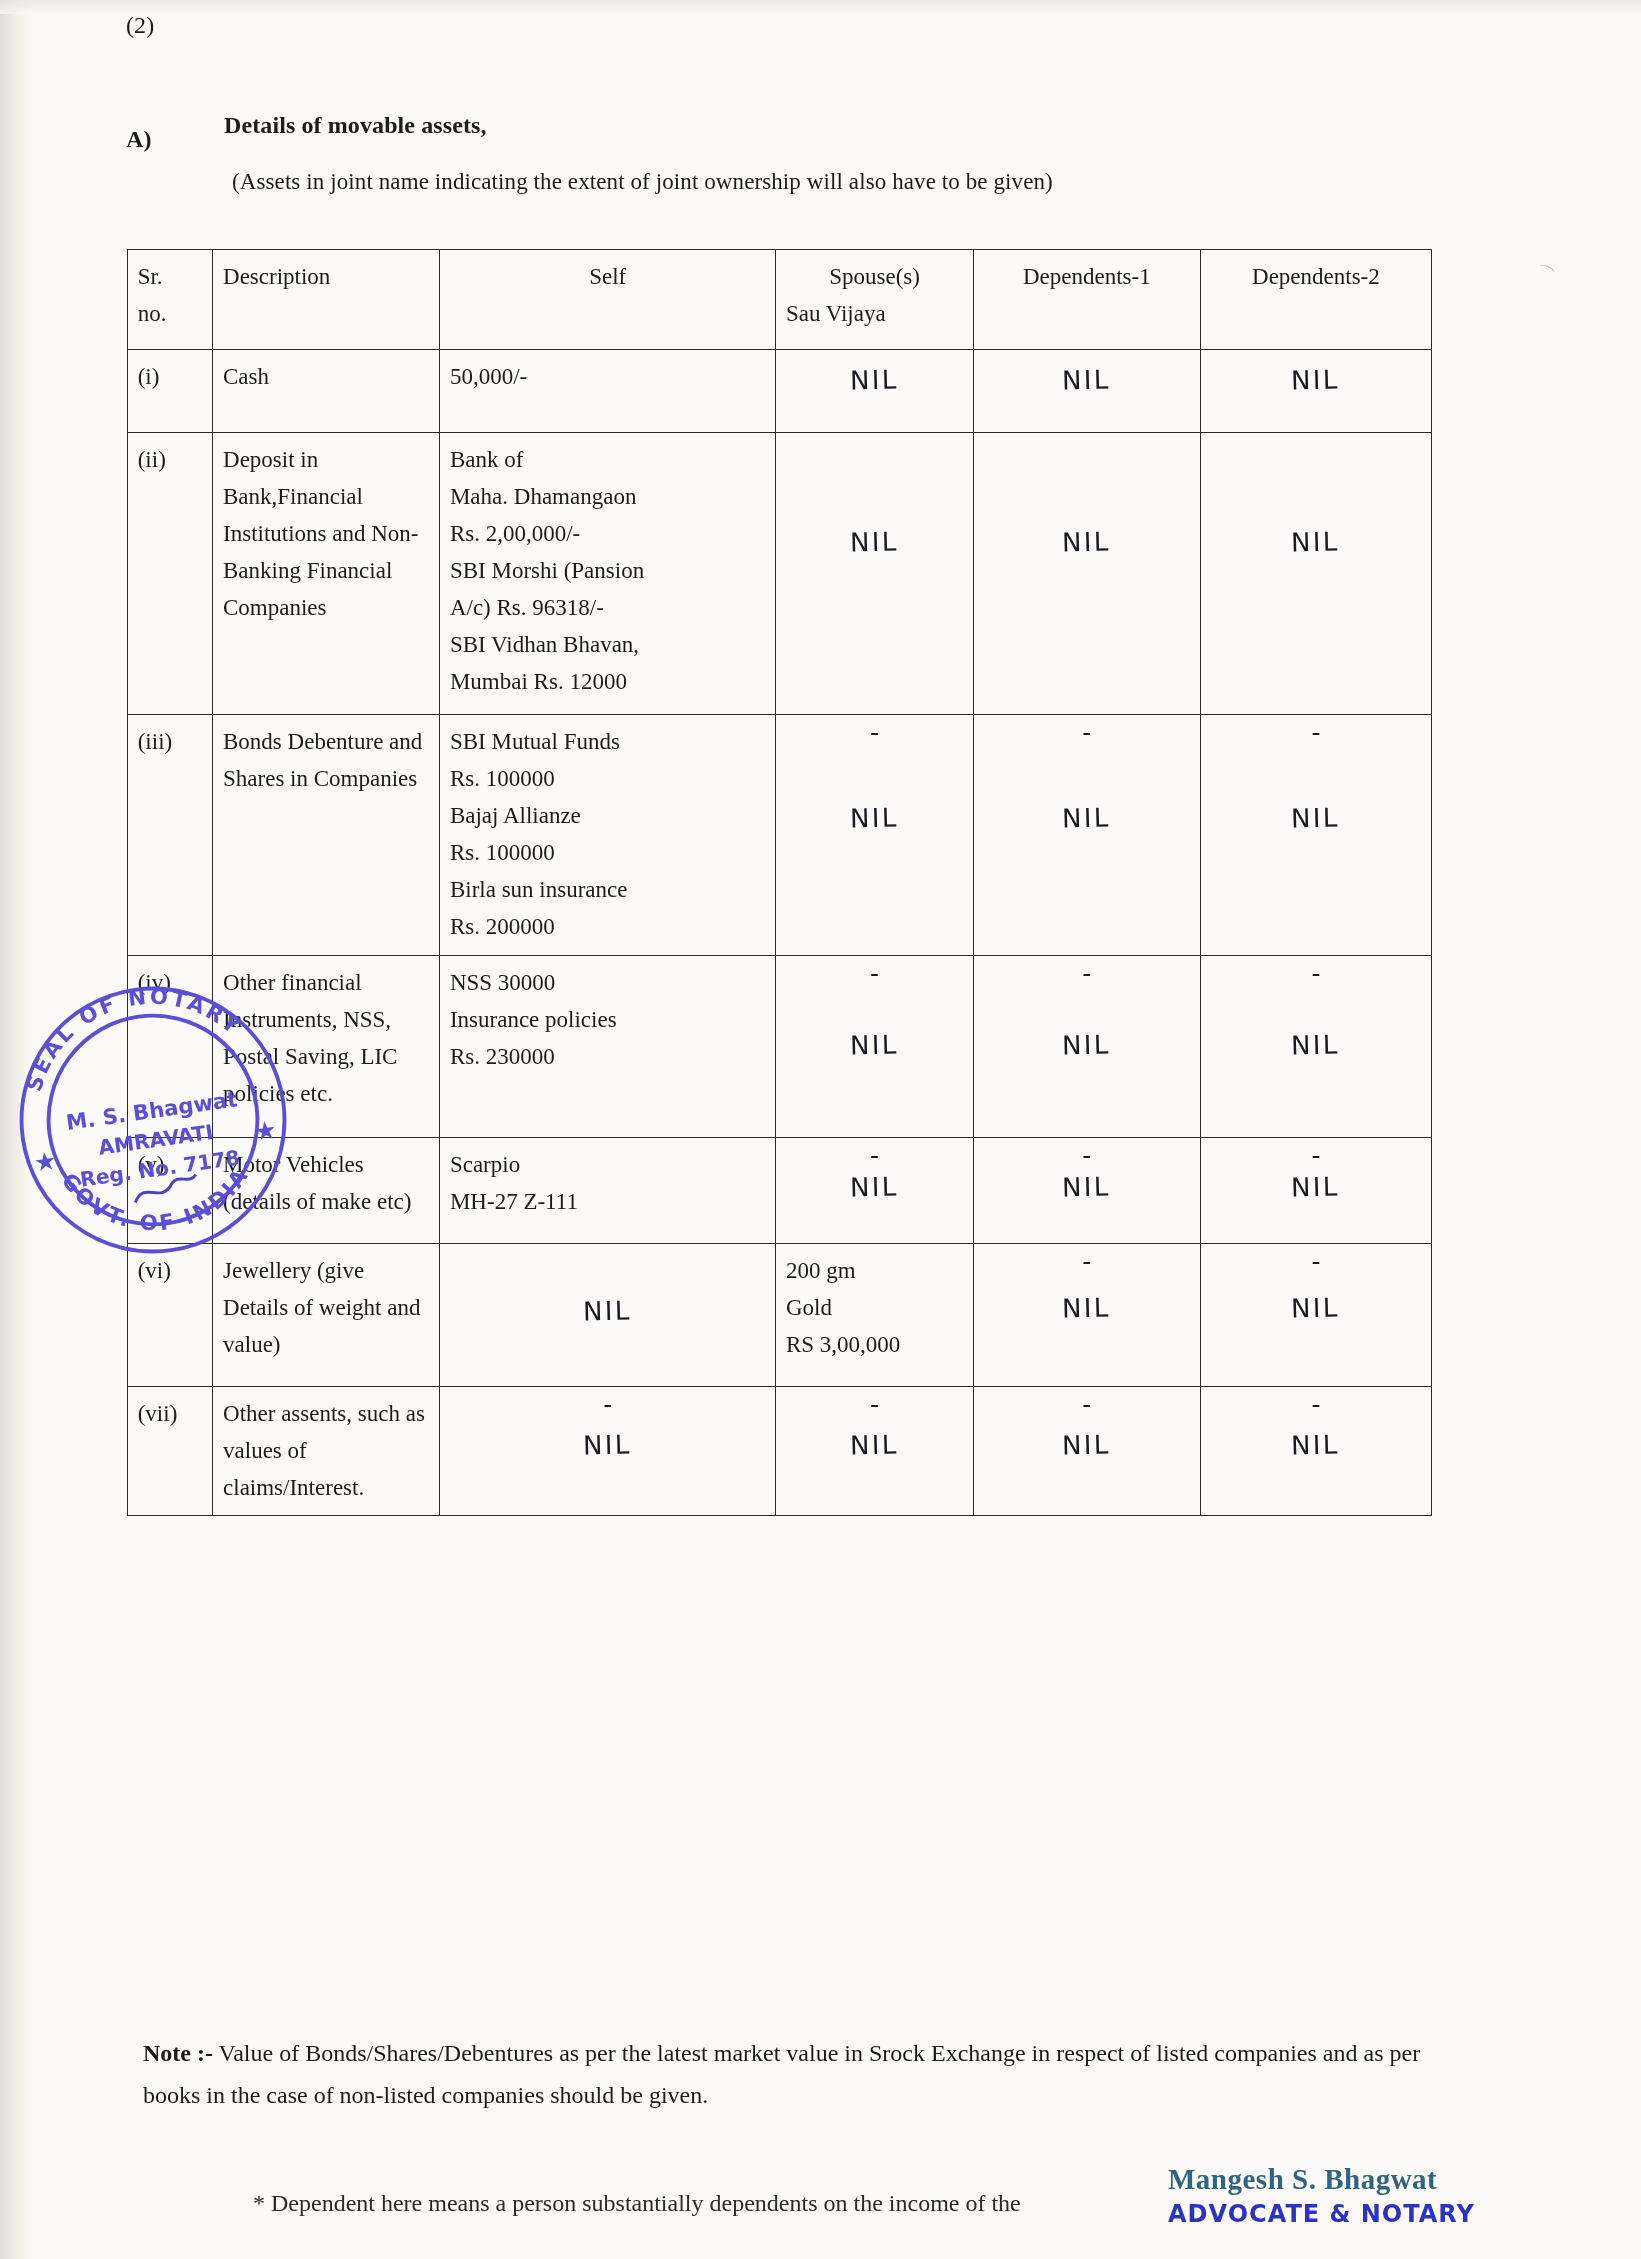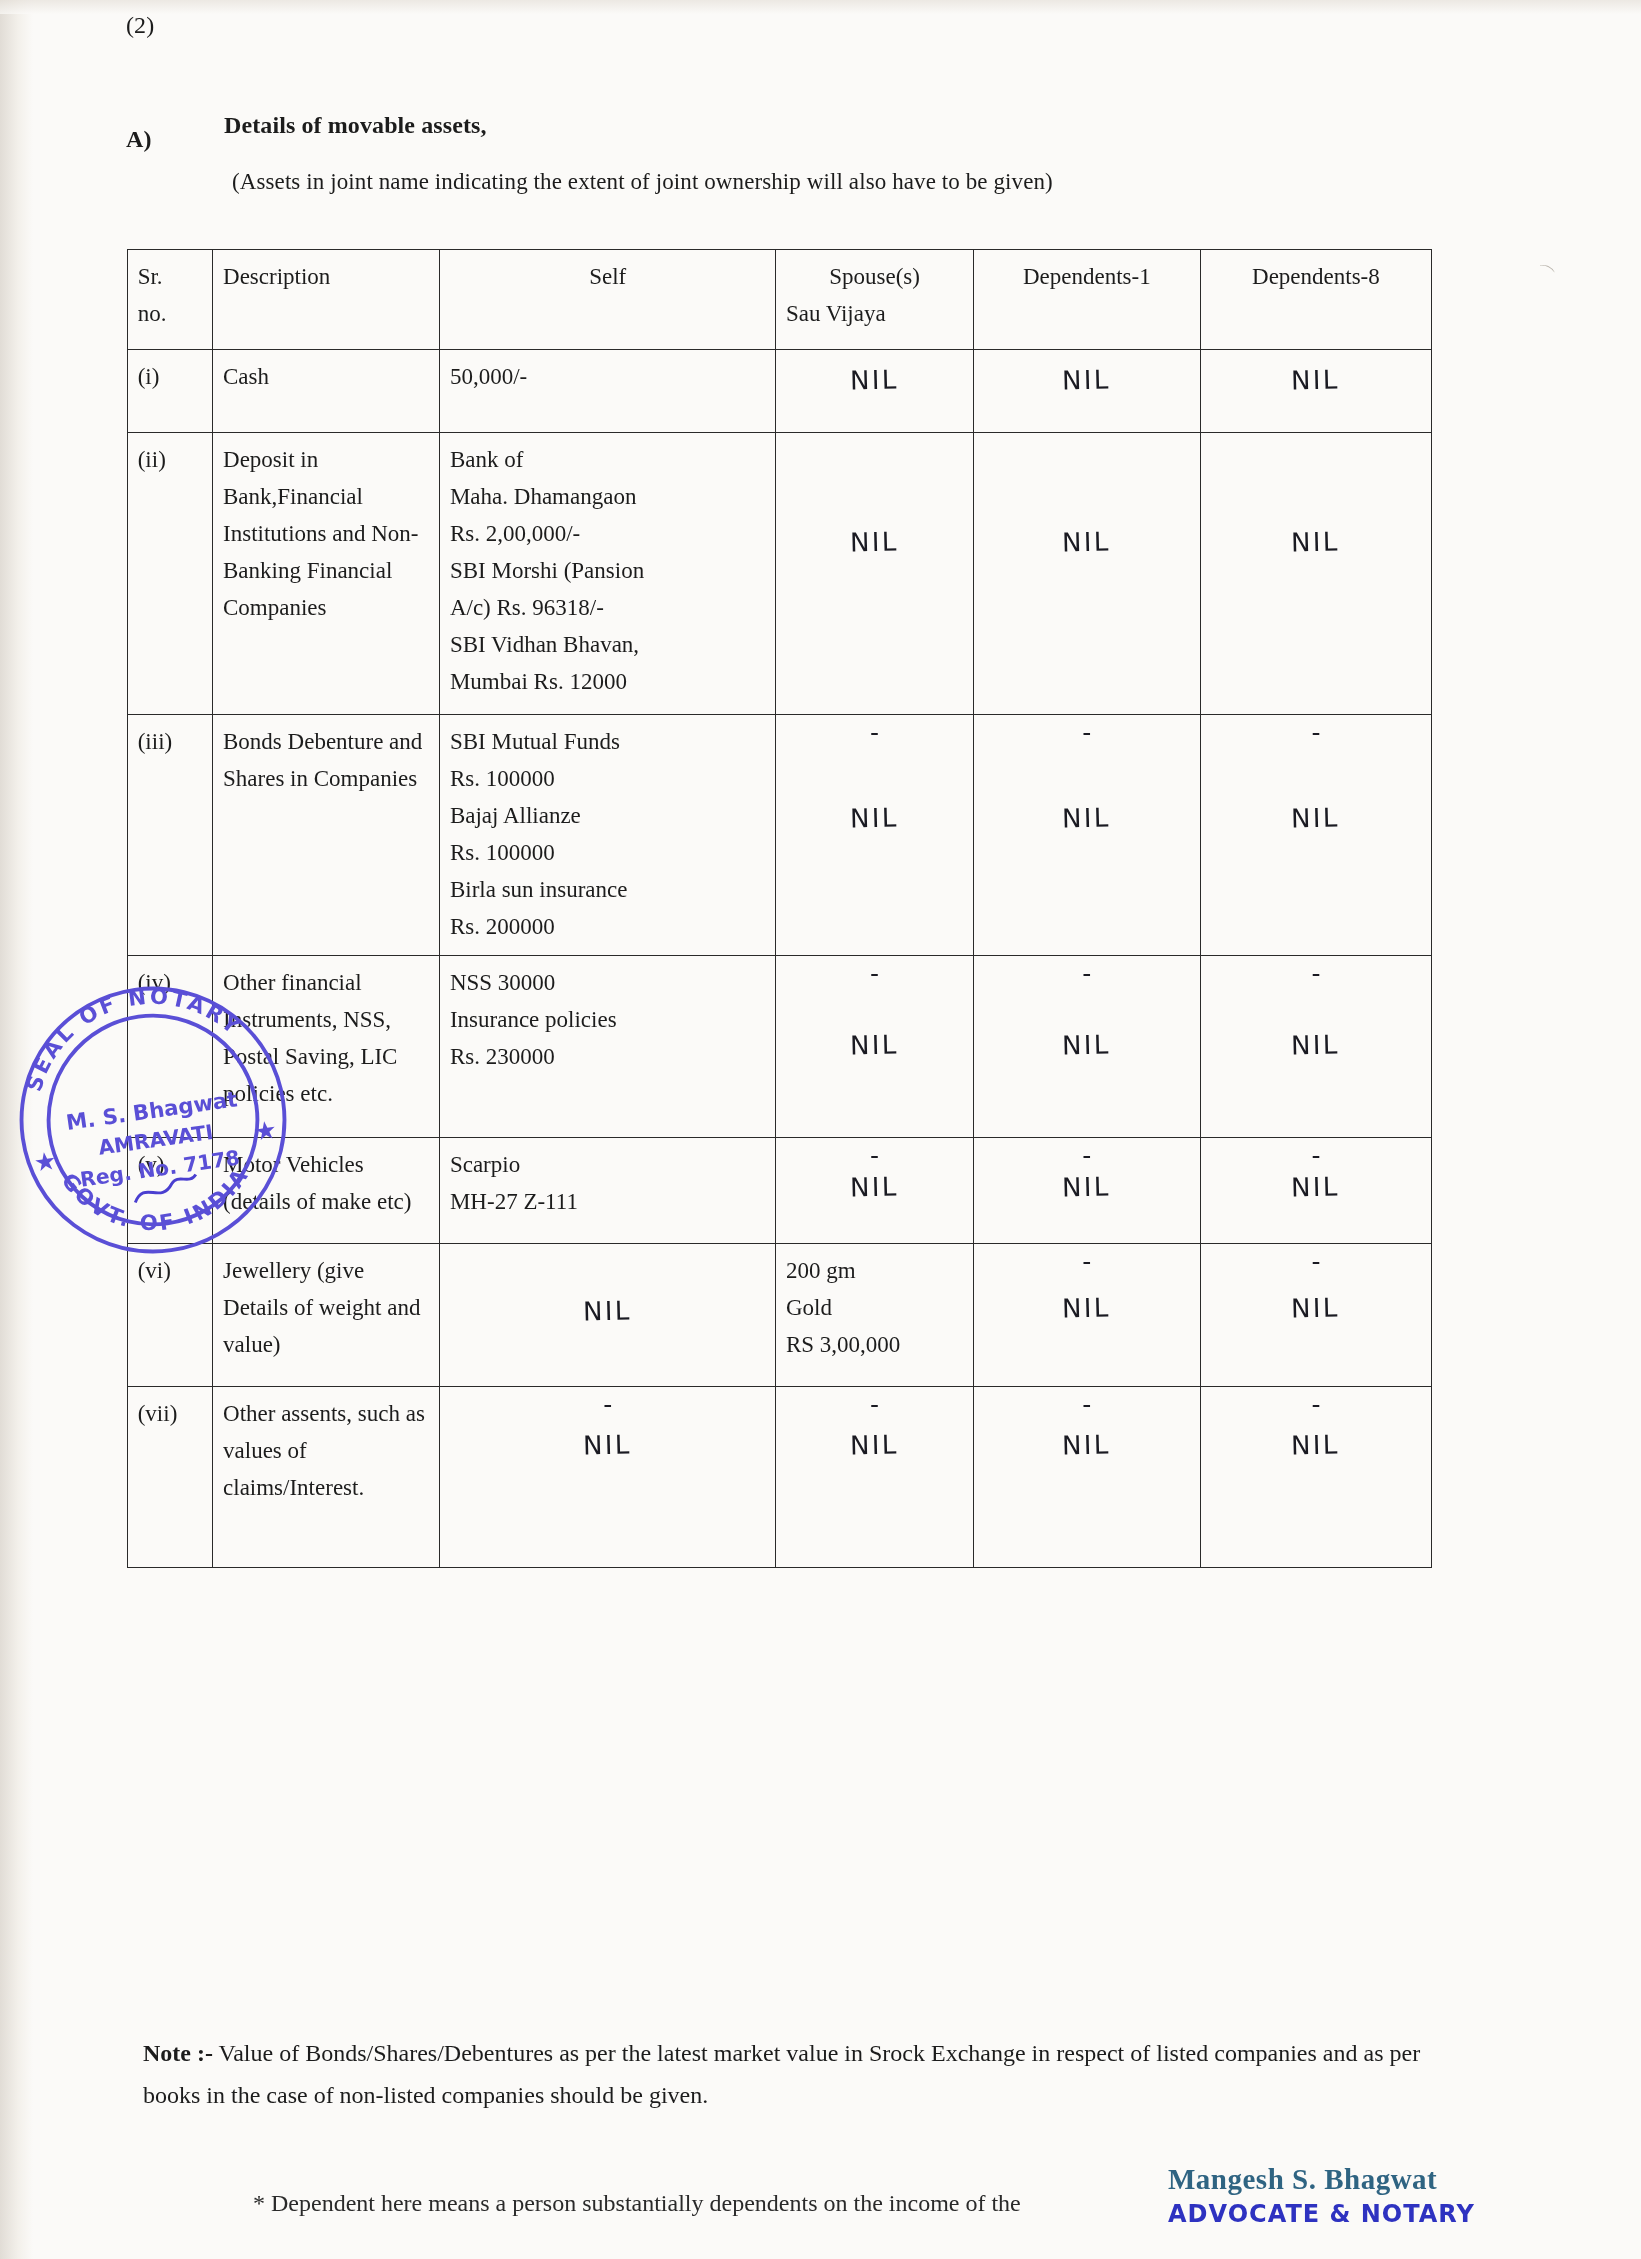--- a/index.html
+++ b/index.html
@@ -198,21 +198,21 @@
             <span>Sr.</span><br>
             <span>no.</span>
           </td>
           <td>Description</td>
           <td class="ctr">Self</td>
           <td class="ctr">
             <span>Spouse(s)</span>
             <span class="hdr-sub" style="text-align:left">Sau Vijaya</span>
           </td>
           <td class="ctr">Dependents-1</td>
-          <td class="ctr">Dependents-8</td>
+          <td class="ctr">Dependents-2</td>
         </tr>
 
         <tr style="height:83px;">
           <td>(i)</td>
           <td>Cash</td>
           <td>50,000/-</td>
           <td>
               <div class="hand-wrap"><span class="hand">NIL</span></div>
             </td>
           <td>
@@ -318,21 +318,21 @@
           <td>
             <span class="dash">-</span>
             <div class="hand-wrap mid" style="padding-top:19.3px"><span class="hand">NIL</span></div>
           </td>
           <td>
             <span class="dash">-</span>
             <div class="hand-wrap mid" style="padding-top:19.3px"><span class="hand">NIL</span></div>
           </td>
         </tr>
 
-        <tr style="height:181px;">
+        <tr style="height:129px;">
           <td>(vii)</td>
           <td>Other assents, such as values of claims/Interest.</td>
           <td>
             <span class="dash">-</span>
             <div class="hand-wrap" style="padding-top:13.5px"><span class="hand">NIL</span></div>
           </td>
           <td>
             <span class="dash">-</span>
             <div class="hand-wrap" style="padding-top:13.5px"><span class="hand">NIL</span></div>
           </td>

